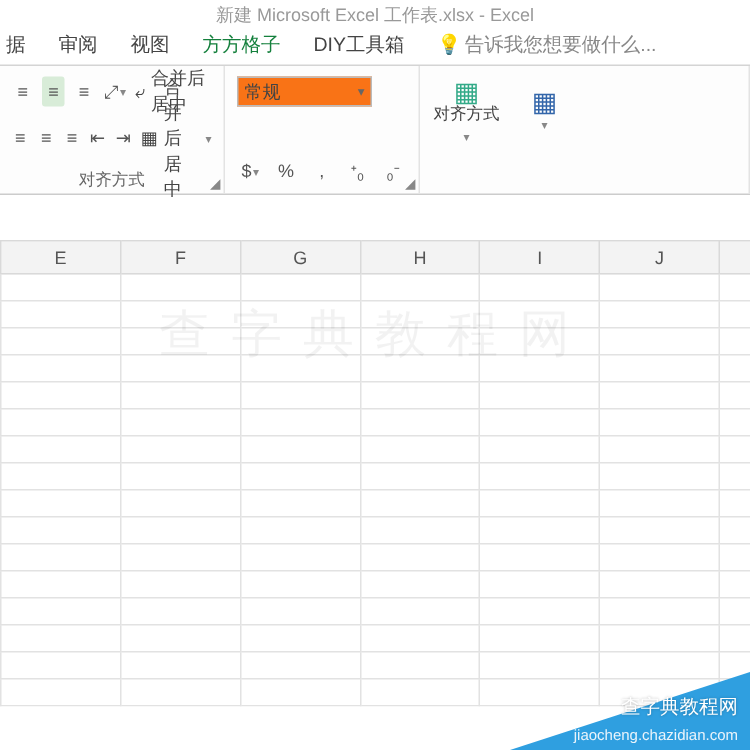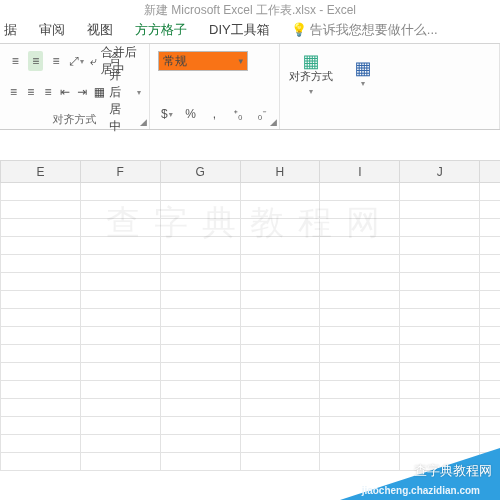--- a/index.html
+++ b/index.html
@@ -23,21 +23,21 @@
   .select::after { content: "▾"; font-size: 9px; color: #666; }
   .grid-wrap { overflow: hidden; }
   table.grid { border-collapse: collapse; table-layout: fixed; width: 560px; }
   table.grid th { background: #f3f3f3; border: 1px solid #d9d9d9; height: 22px; font-weight: normal; font-size: 12px; color: #555; width: 72px; }
   table.grid td { border: 1px solid #e2e2e2; height: 18px; }
   .spacer { height: 30px; }
   .watermark { position: absolute; left: 0; right: 0; top: 200px; text-align: center; font-size: 34px; color: rgba(0,0,0,0.05); letter-spacing: 14px; pointer-events: none; }
   .corner { position: absolute; right: 0; bottom: 0; width: 160px; height: 56px; }
   .corner .tri { position: absolute; right: 0; bottom: 0; border-style: solid; border-width: 0 0 52px 160px; border-color: transparent transparent #2f9fe0 transparent; }
   .corner .txt1 { position: absolute; right: 8px; bottom: 20px; color: #fff; font-size: 13px; text-shadow: 0 0 2px rgba(0,0,0,.3); }
-  .corner .txt2 { position: absolute; right: 20px; bottom: 4px; color: #eaf4fb; font-size: 10px; font-weight: bold; }
+  .corner .txt2 { position: absolute; right: 8px; bottom: 4px; color: #eaf4fb; font-size: 10px; }
 </style>
 </head>
 <body>
 
 <div class="titlebar">新建 Microsoft Excel 工作表.xlsx - Excel</div>
 
 <div class="tabs">
   <span class="tab">据</span>
   <span class="tab">审阅</span>
   <span class="tab">视图</span>

